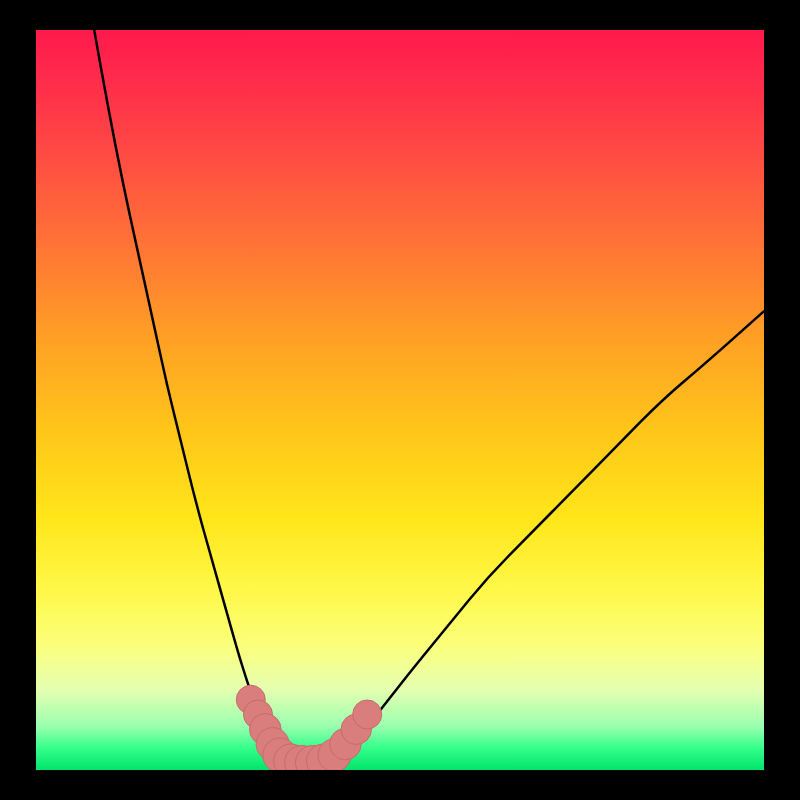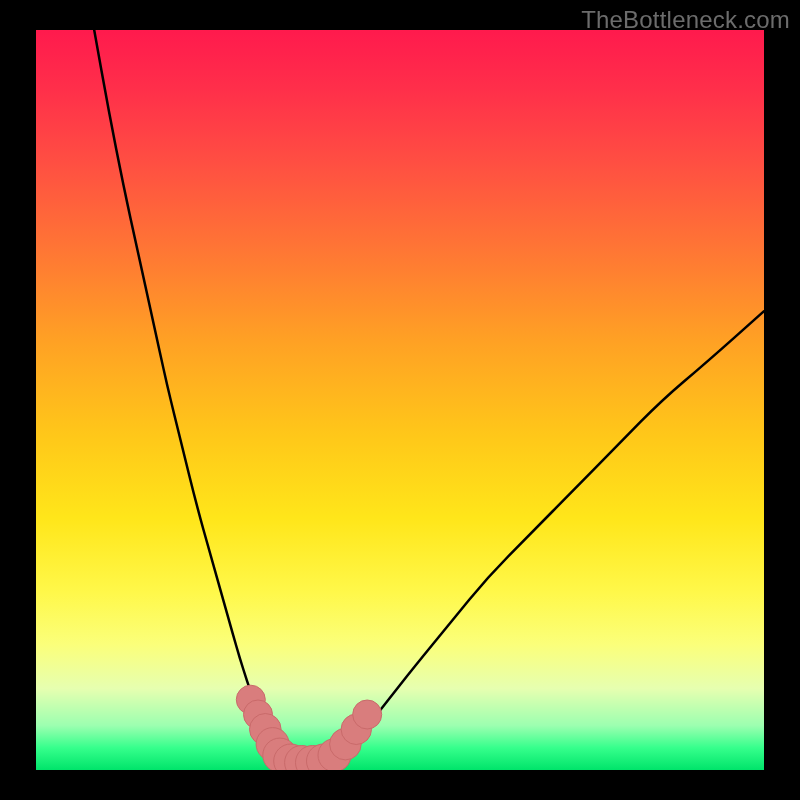--- a/index.html
+++ b/index.html
@@ -78,14 +78,13 @@
           <circle cx="265.7" cy="732.6" r="17.1" fill="#d97d7d" stroke="#c96a6a" stroke-width="1"></circle>
           <circle cx="276.6" cy="732.6" r="17.1" fill="#d97d7d" stroke="#c96a6a" stroke-width="1"></circle>
           <circle cx="287.6" cy="731.1" r="17.1" fill="#d97d7d" stroke="#c96a6a" stroke-width="1"></circle>
           <circle cx="298.5" cy="725.2" r="16.5" fill="#d97d7d" stroke="#c96a6a" stroke-width="1"></circle>
           <circle cx="309.4" cy="714.1" r="15.8" fill="#d97d7d" stroke="#c96a6a" stroke-width="1"></circle>
           <circle cx="320.3" cy="699.3" r="15.2" fill="#d97d7d" stroke="#c96a6a" stroke-width="1"></circle>
           <circle cx="331.2" cy="684.5" r="14.5" fill="#d97d7d" stroke="#c96a6a" stroke-width="1"></circle>
         </g>
     </svg>
   </div>
-  <div class="watermark">TheBottleneck.com</div>
 </div>
 
 </body></html>

